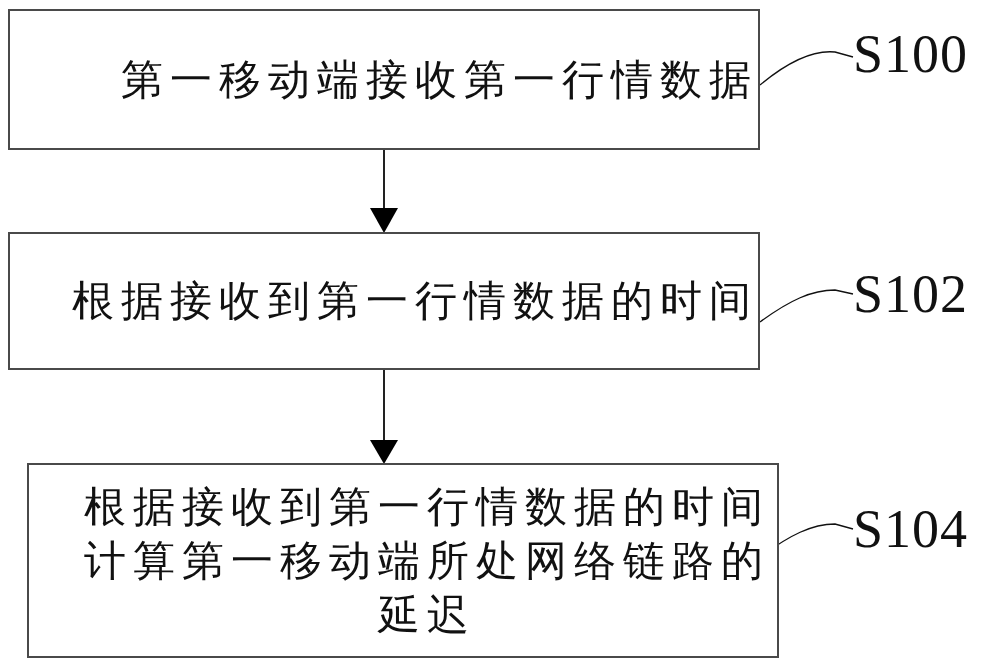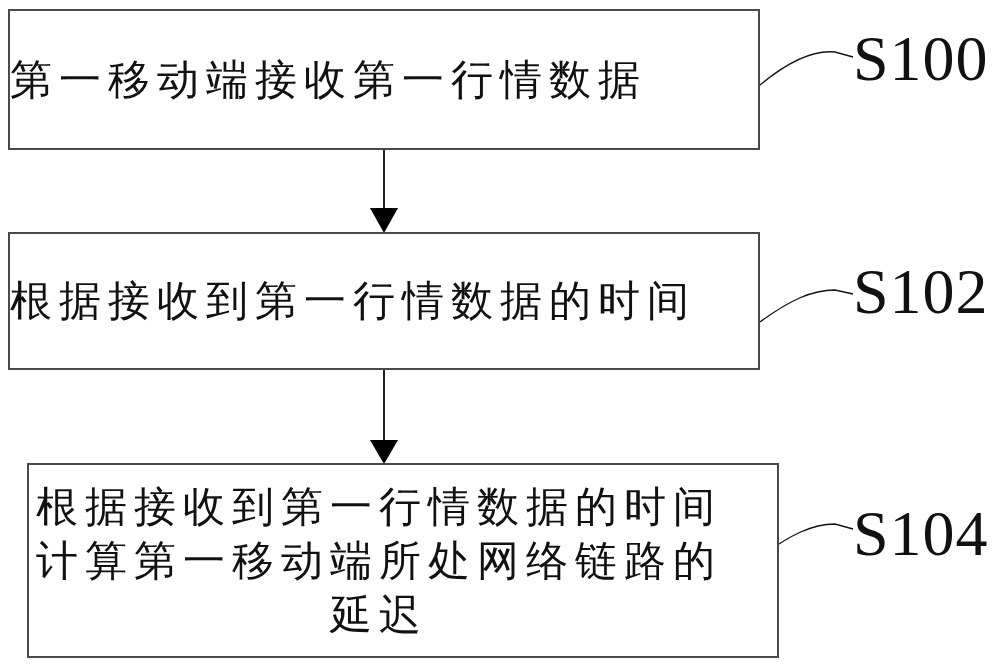--- a/index.html
+++ b/index.html
@@ -6,43 +6,43 @@
   body { width: 1000px; height: 666px; position: relative; overflow: hidden; }
   .step-box {
     position: absolute;
     left: 8px;
     width: 748px;
     border: 2px solid #4a4a4a;
     background: #ffffff;
     box-sizing: content-box;
     display: flex;
     align-items: center;
-    justify-content: flex-start;
+    justify-content: flex-end;
     text-align: center;
     color: #111111;
     font-family: "DejaVu Sans", sans-serif;
     font-size: 42px;
     letter-spacing: 7px;
   }
   #box-s100 { top: 9px; height: 137px; }
   #box-s102 { top: 232px; height: 134px; }
   #box-s104 { top: 463px; height: 191px; margin-left: 19px; }
   .box-text { display: block; }
   #box-s104 .box-text { line-height: 54px; width: 700px; white-space: pre-line; }
   .step-label {
     position: absolute;
     left: 853px;
     font-family: "Liberation Serif", "DejaVu Serif", serif;
-    font-size: 64px;
+    font-size: 54px;
     color: #111111;
     line-height: 1;
     letter-spacing: 1px;
   }
   #label-s100 { top: 27px; }
-  #label-s102 { top: 260px; }
+  #label-s102 { top: 267px; }
   #label-s104 { top: 502px; }
   svg.overlay { position: absolute; left: 0; top: 0; width: 1000px; height: 666px; pointer-events: none; }
 </style>
 </head>
 <body>
 
 <svg class="overlay" viewBox="0 0 1000 666">
 
   <g>
     <line x1="384" y1="148" x2="384" y2="212" stroke="#222" stroke-width="2"></line>

